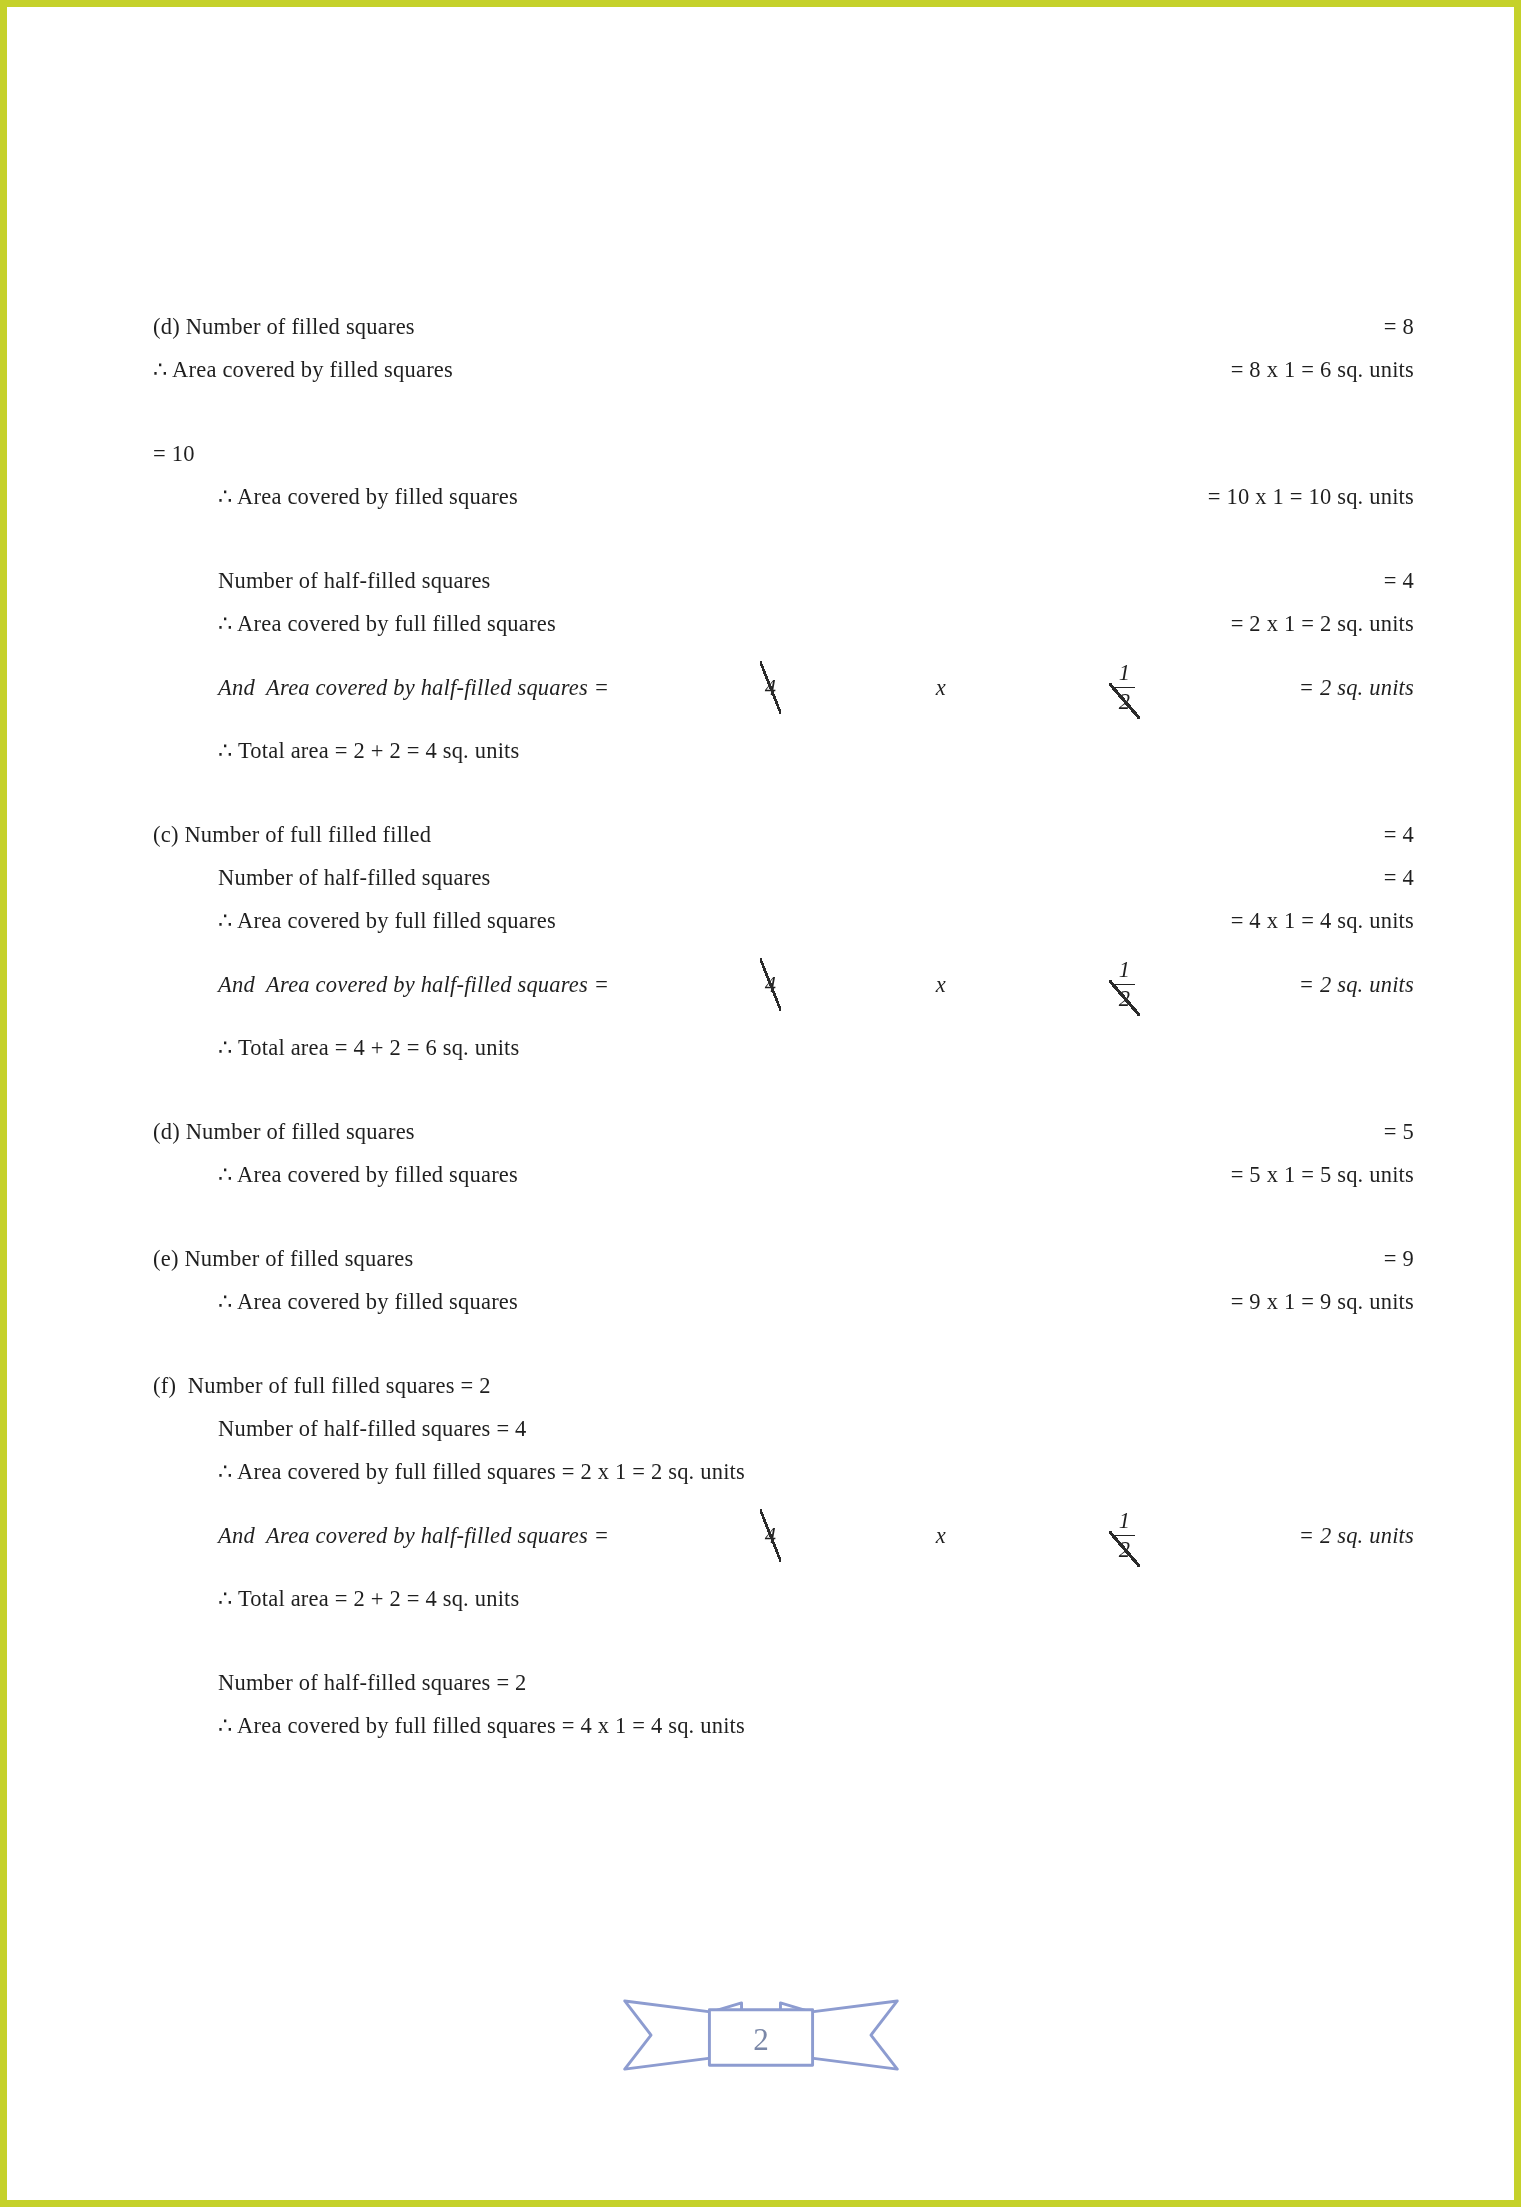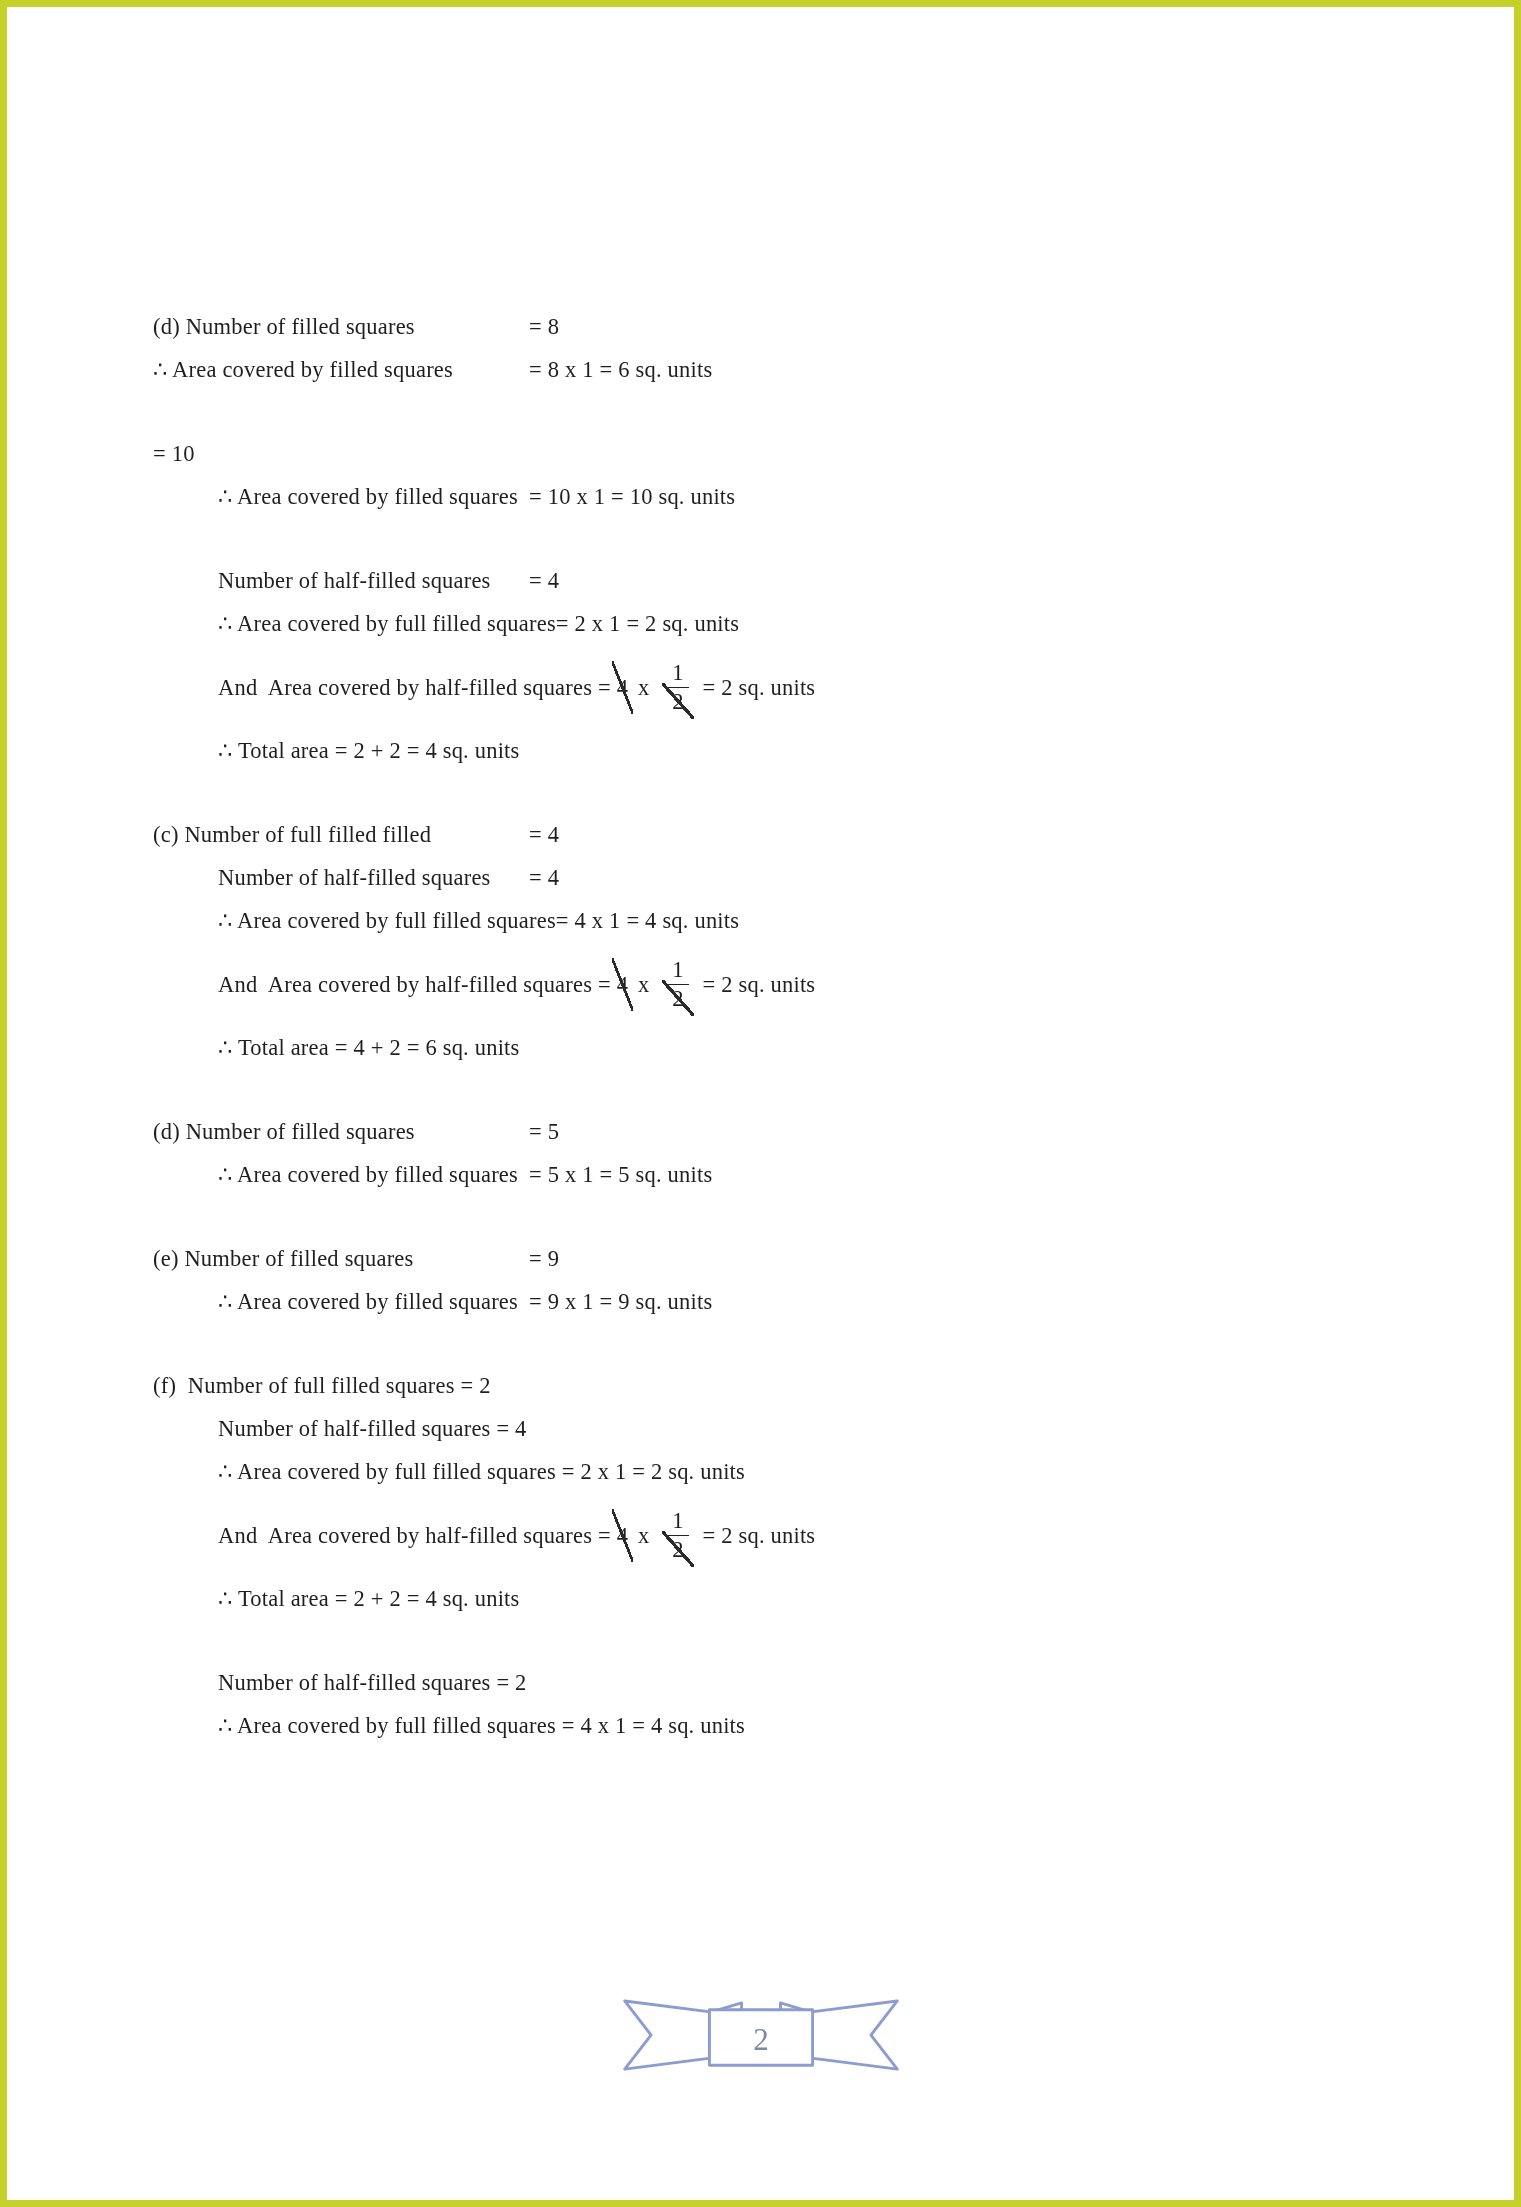--- a/index.html
+++ b/index.html
@@ -18,28 +18,29 @@
     padding: 298px 100px 0 146px;
   }
   .section { margin-bottom: 41px; }
   .row {
     display: flex;
     align-items: baseline;
     font-size: 22.5px;
     line-height: 43px;
     white-space: pre-wrap;
     letter-spacing: 0.2px;
+    justify-content: space-between;
   }
   .row.indent1 { padding-left: 65px; }
   .lbl { display: inline-block; flex-shrink: 0; }
   .row.indent0 .lbl { min-width: 376px; }
   .row.indent1 .lbl { min-width: 311px; }
   .val { display: inline-block; }
   
-  .row.frow { align-items: center; min-height: 84px; }
+  .row.frow { align-items: center; min-height: 84px; font-style: italic; }
   .frac {
     display: inline-flex;
     flex-direction: column;
     align-items: center;
     vertical-align: middle;
     margin: 0 8px;
     line-height: 1.15;
   }
   .frac .num { padding: 0 5px 1px 5px; border-bottom: 1.6px solid #222; }
   .frac .den { padding: 1px 5px 0 5px; }

